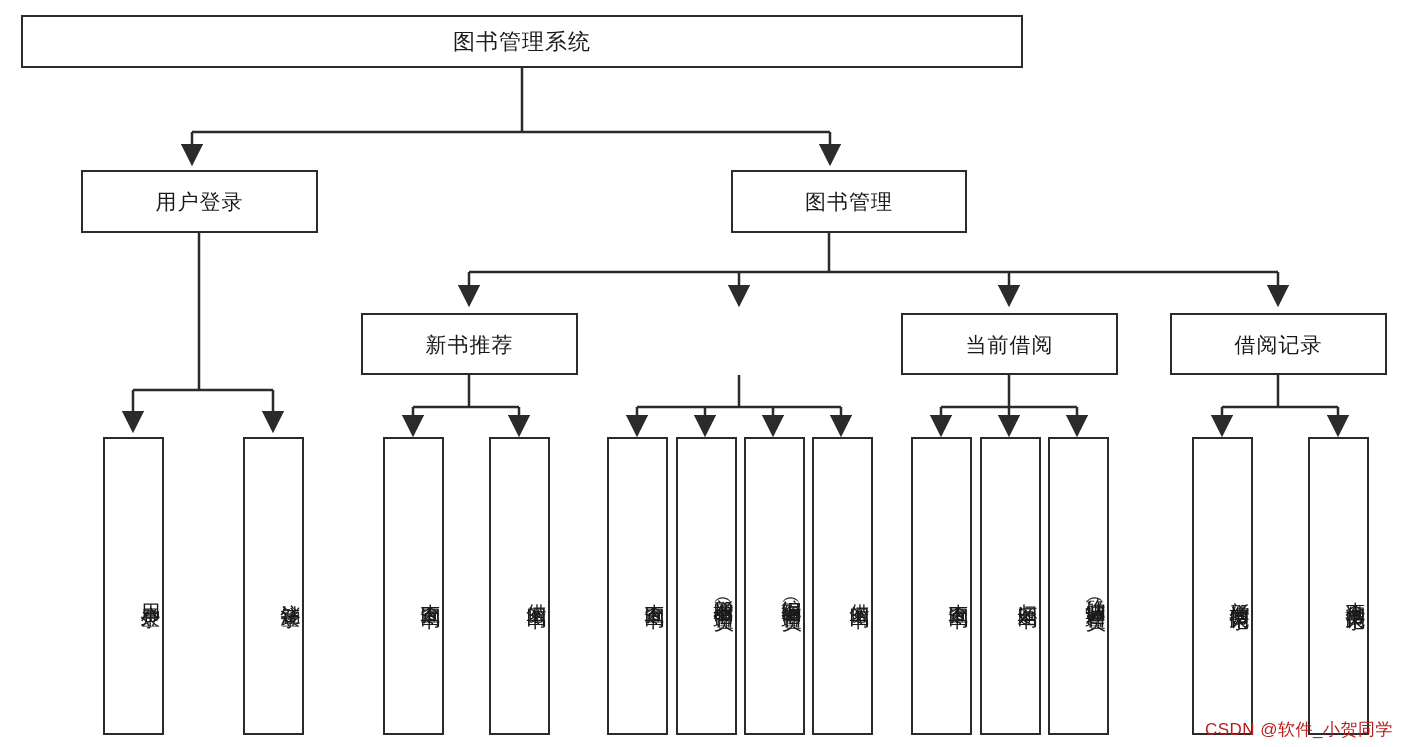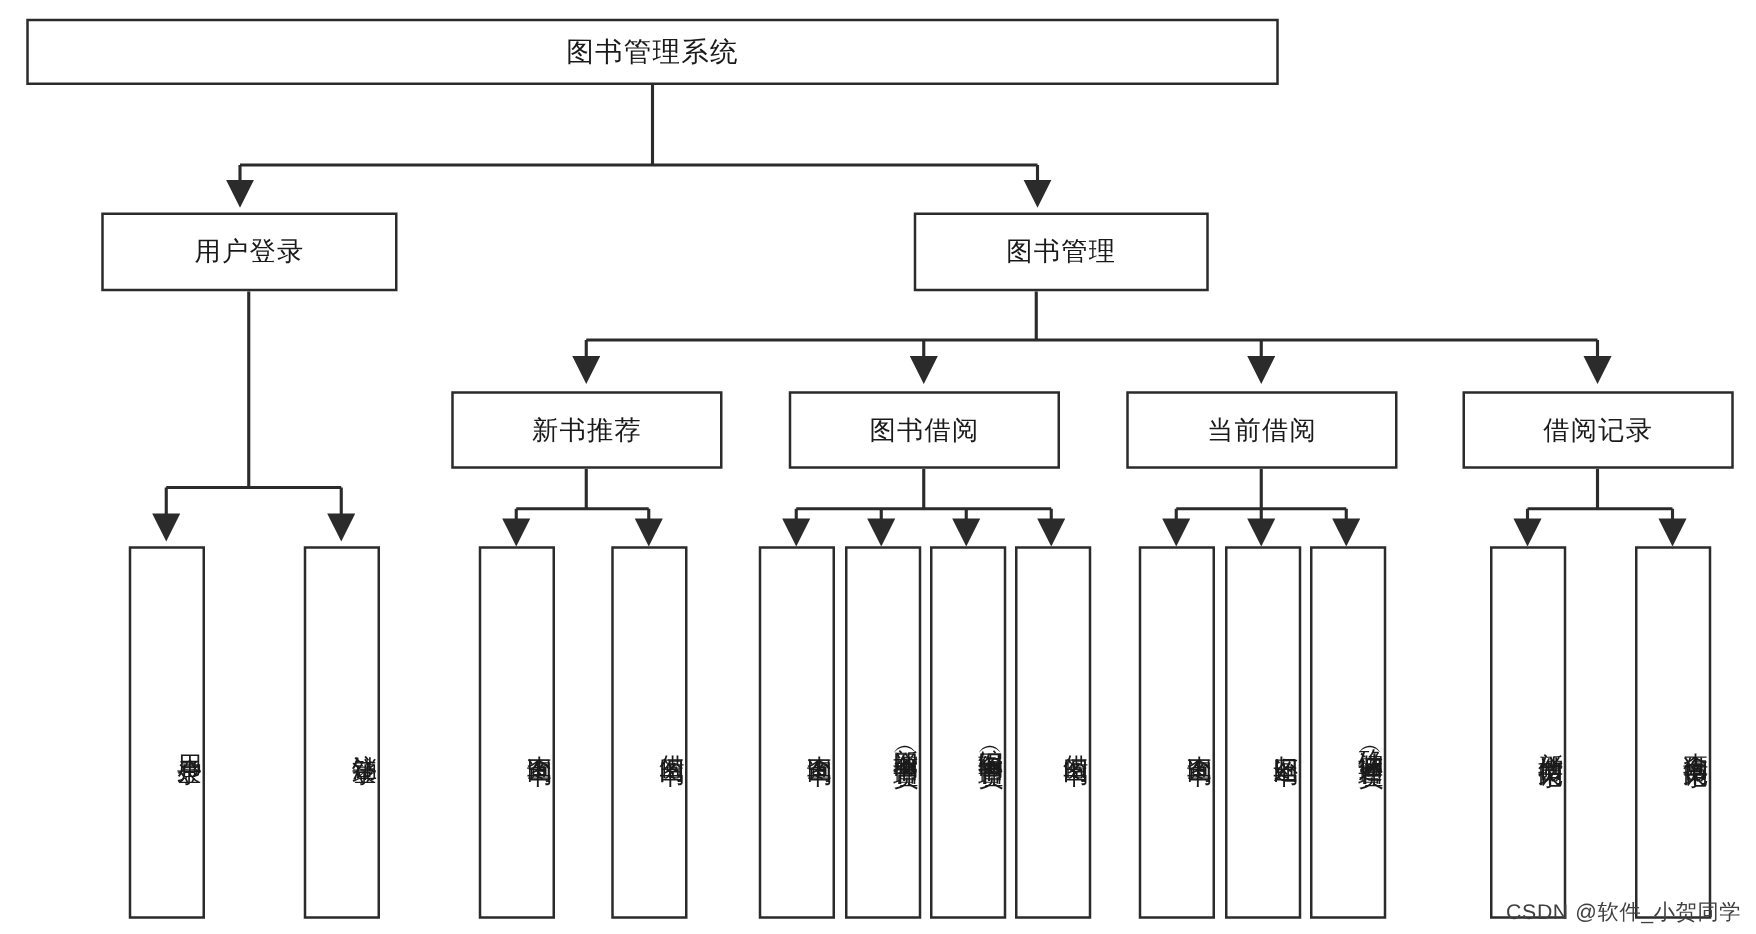--- a/index.html
+++ b/index.html
@@ -53,21 +53,21 @@
     white-space:nowrap;
   }
   .node.title{
     font-size:22px;
   }
   .watermark{
     position:absolute;
     right:12px;
     bottom:6px;
     font-size:17px;
-    color:#404040;
+    color:#b91c1c;
     letter-spacing:0.5px;
     z-index:3;
     white-space:nowrap;
   }
 </style>
 </head>
 <body>
 
 <div id="canvas">
 
@@ -128,23 +128,20 @@
   <div class="node hz" style="left:81px; top:170px; width:237px; height:63px;">
     <span>用户登录</span>
   </div>
   <div class="node hz" style="left:711px; top:170px; width:236px; height:63px;margin-left:20px;">
     <span>图书管理</span>
   </div>
 
   <div class="node hz" style="left:361px; top:313px; width:217px; height:62px;justify-content:center;">
     <span>新书推荐</span>
   </div>
-  <div class="node hz" style="left:631px; top:313px; width:217px; height:62px;">
-    <span>图书借阅</span>
-  </div>
   <div class="node hz" style="left:1170px; top:313px; width:217px; height:62px;">
     <span>借阅记录</span>
   </div>
   <div class="node hz" style="left:901px; top:313px; width:217px; height:62px;">
     <span>当前借阅</span>
   </div>
 
   <div class="node vt" style="left:103px; top:437px; width:61px; height:298px;">
     <span class="vlabel">用户登录</span>
   </div>

